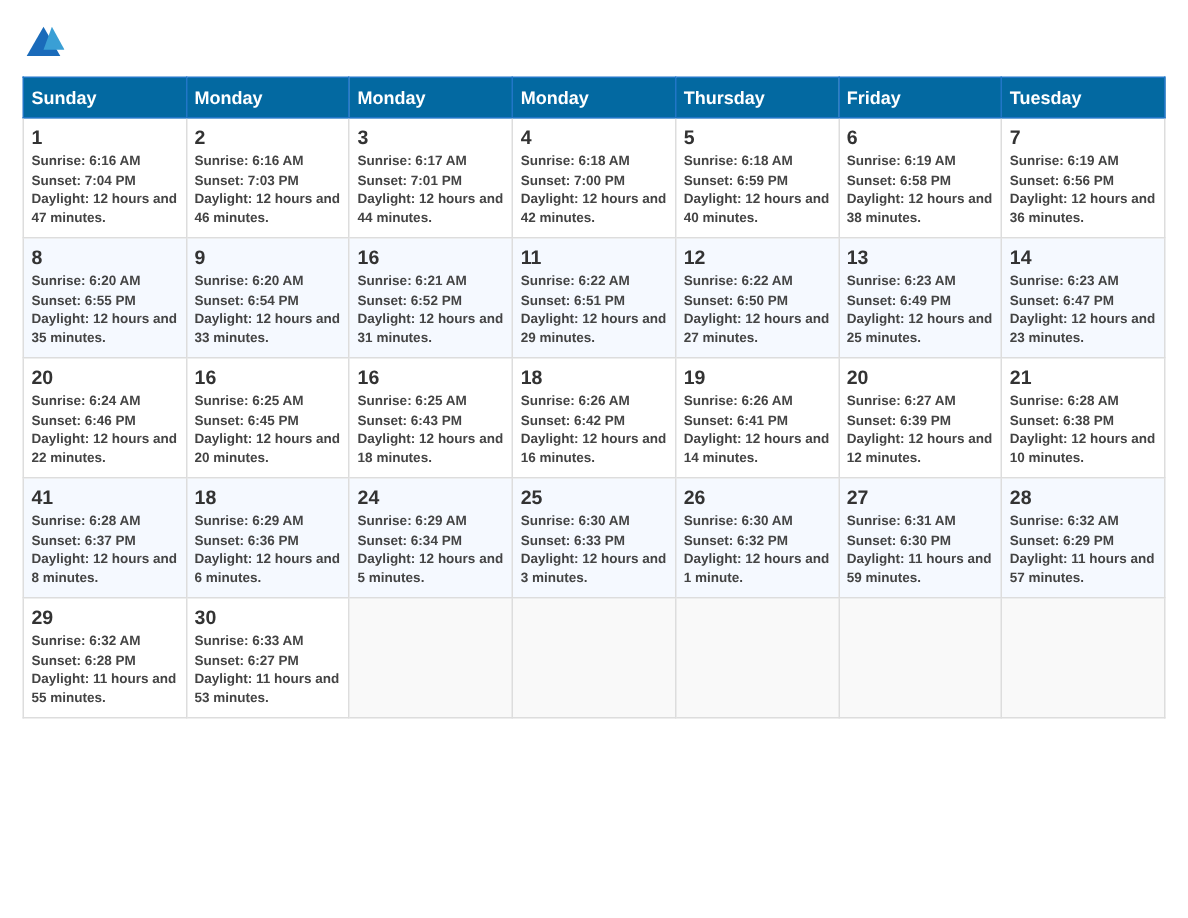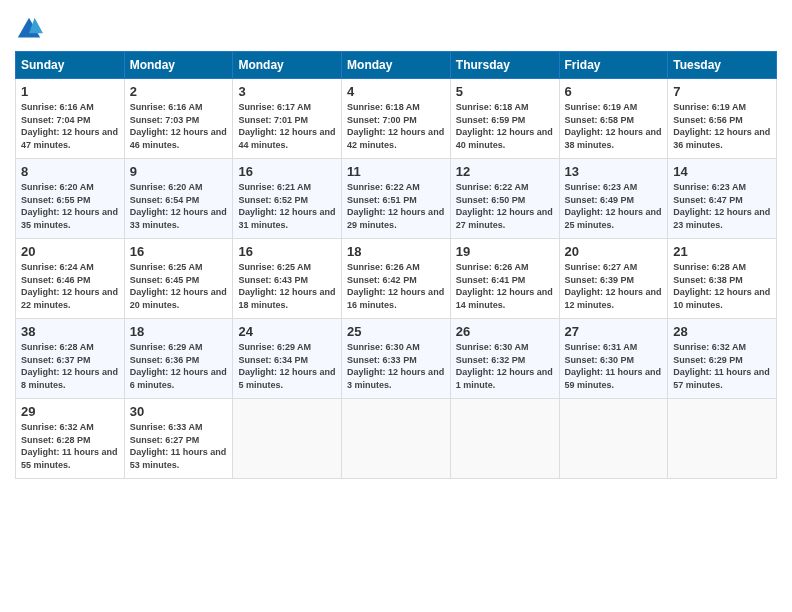--- a/index.html
+++ b/index.html
@@ -298,21 +298,21 @@
           <span class="day-num">21</span>
 <div class="day-info">
   Sunrise: 6:28 AM<br>
   Sunset: 6:38 PM<br>
   Daylight: 12 hours and 10 minutes.
 </div>
         </td>
       </tr>
       <tr>
         <td>
-          <span class="day-num">38</span>
+          <span class="day-num">41</span>
 <div class="day-info">
   Sunrise: 6:28 AM<br>
   Sunset: 6:37 PM<br>
   Daylight: 12 hours and 8 minutes.
 </div>
         </td>
         <td>
           <span class="day-num">18</span>
 <div class="day-info">
   Sunrise: 6:29 AM<br>

